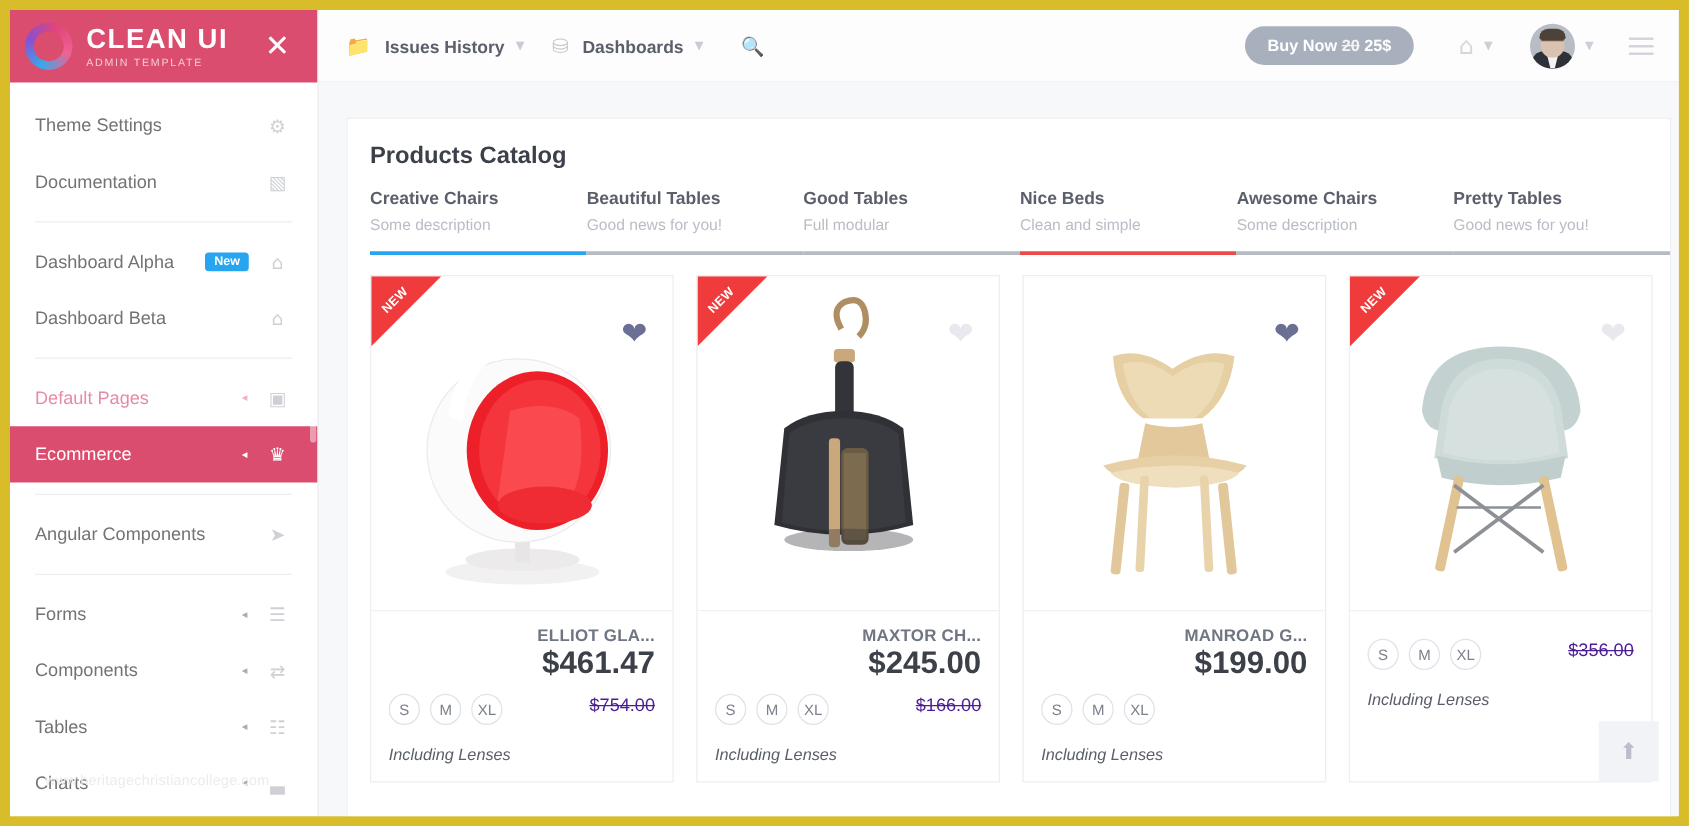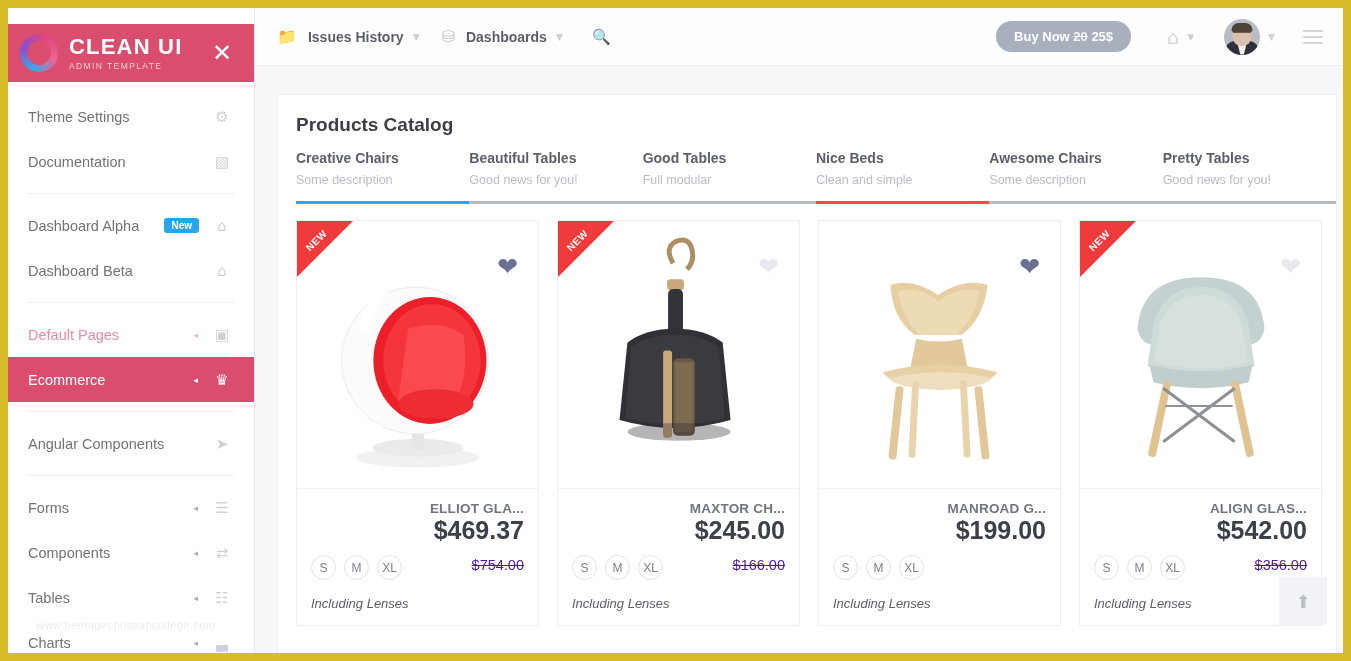--- a/index.html
+++ b/index.html
@@ -24,21 +24,20 @@
     background: #ffffff;
     border-right: 1px solid #e9eaee;
     overflow: hidden;
   }
   .brand {
     height: 58px;
     background: #da4d6f;
     display: flex; align-items: center;
     padding: 0 14px 0 12px;
     position: relative;
-    margin-top: 16px;
   }
   .brand-logo {
     width: 38px; height: 38px; border-radius: 50%;
     background:
       conic-gradient(from 200deg, #3aa7e8, #8a4fd3, #e0447a, #f06292, #3aa7e8);
     position: relative;
     flex: 0 0 auto;
   }
   .brand-logo::after {
     content: ""; position: absolute;
@@ -474,21 +473,21 @@
                 <ellipse cx="140" cy="184" rx="38" ry="15" fill="#ef2b33"></ellipse>
                 <path d="M62 112 q8 -54 58 -62 q-44 22 -46 66 z" fill="#ffffff"></path>
               </svg>
               <div class="ribbon"></div>
               <div class="ribbon-text">NEW</div>
               <div class="heart on">❤</div>
             </div>
             <div class="card-body">
               <div class="name-row">
                 <div class="prod-name">ELLIOT GLA...</div>
-                <div class="prod-price">$469.37</div>
+                <div class="prod-price">$461.47</div>
               </div>
               <div class="sizes-row">
                 <div class="sizes">
                   <div class="chip">S</div>
                   <div class="chip">M</div>
                   <div class="chip">XL</div>
                 </div>
                 <div class="old-price">$754.00</div>
               </div>
               <div class="note">Including Lenses</div>
@@ -567,24 +566,20 @@
                 <rect x="76" y="160" width="8" height="78" rx="3" fill="#e0c391" transform="rotate(12 80 200)"></rect>
                 <rect x="160" y="160" width="8" height="78" rx="3" fill="#e0c391" transform="rotate(-12 164 200)"></rect>
                 <path d="M84 168 L156 222 M156 168 L84 222" stroke="#8d9196" stroke-width="3" fill="none"></path>
                 <path d="M86 186 L154 186" stroke="#8d9196" stroke-width="2"></path>
               </svg>
               <div class="ribbon"></div>
               <div class="ribbon-text">NEW</div>
               <div class="heart off">❤</div>
             </div>
             <div class="card-body">
-              <div class="name-row">
-                <div class="prod-name">ALIGN GLAS...</div>
-                <div class="prod-price">$542.00</div>
-              </div>
               <div class="sizes-row">
                 <div class="sizes">
                   <div class="chip">S</div>
                   <div class="chip">M</div>
                   <div class="chip">XL</div>
                 </div>
                 <div class="old-price">$356.00</div>
               </div>
               <div class="note">Including Lenses</div>
             </div>

